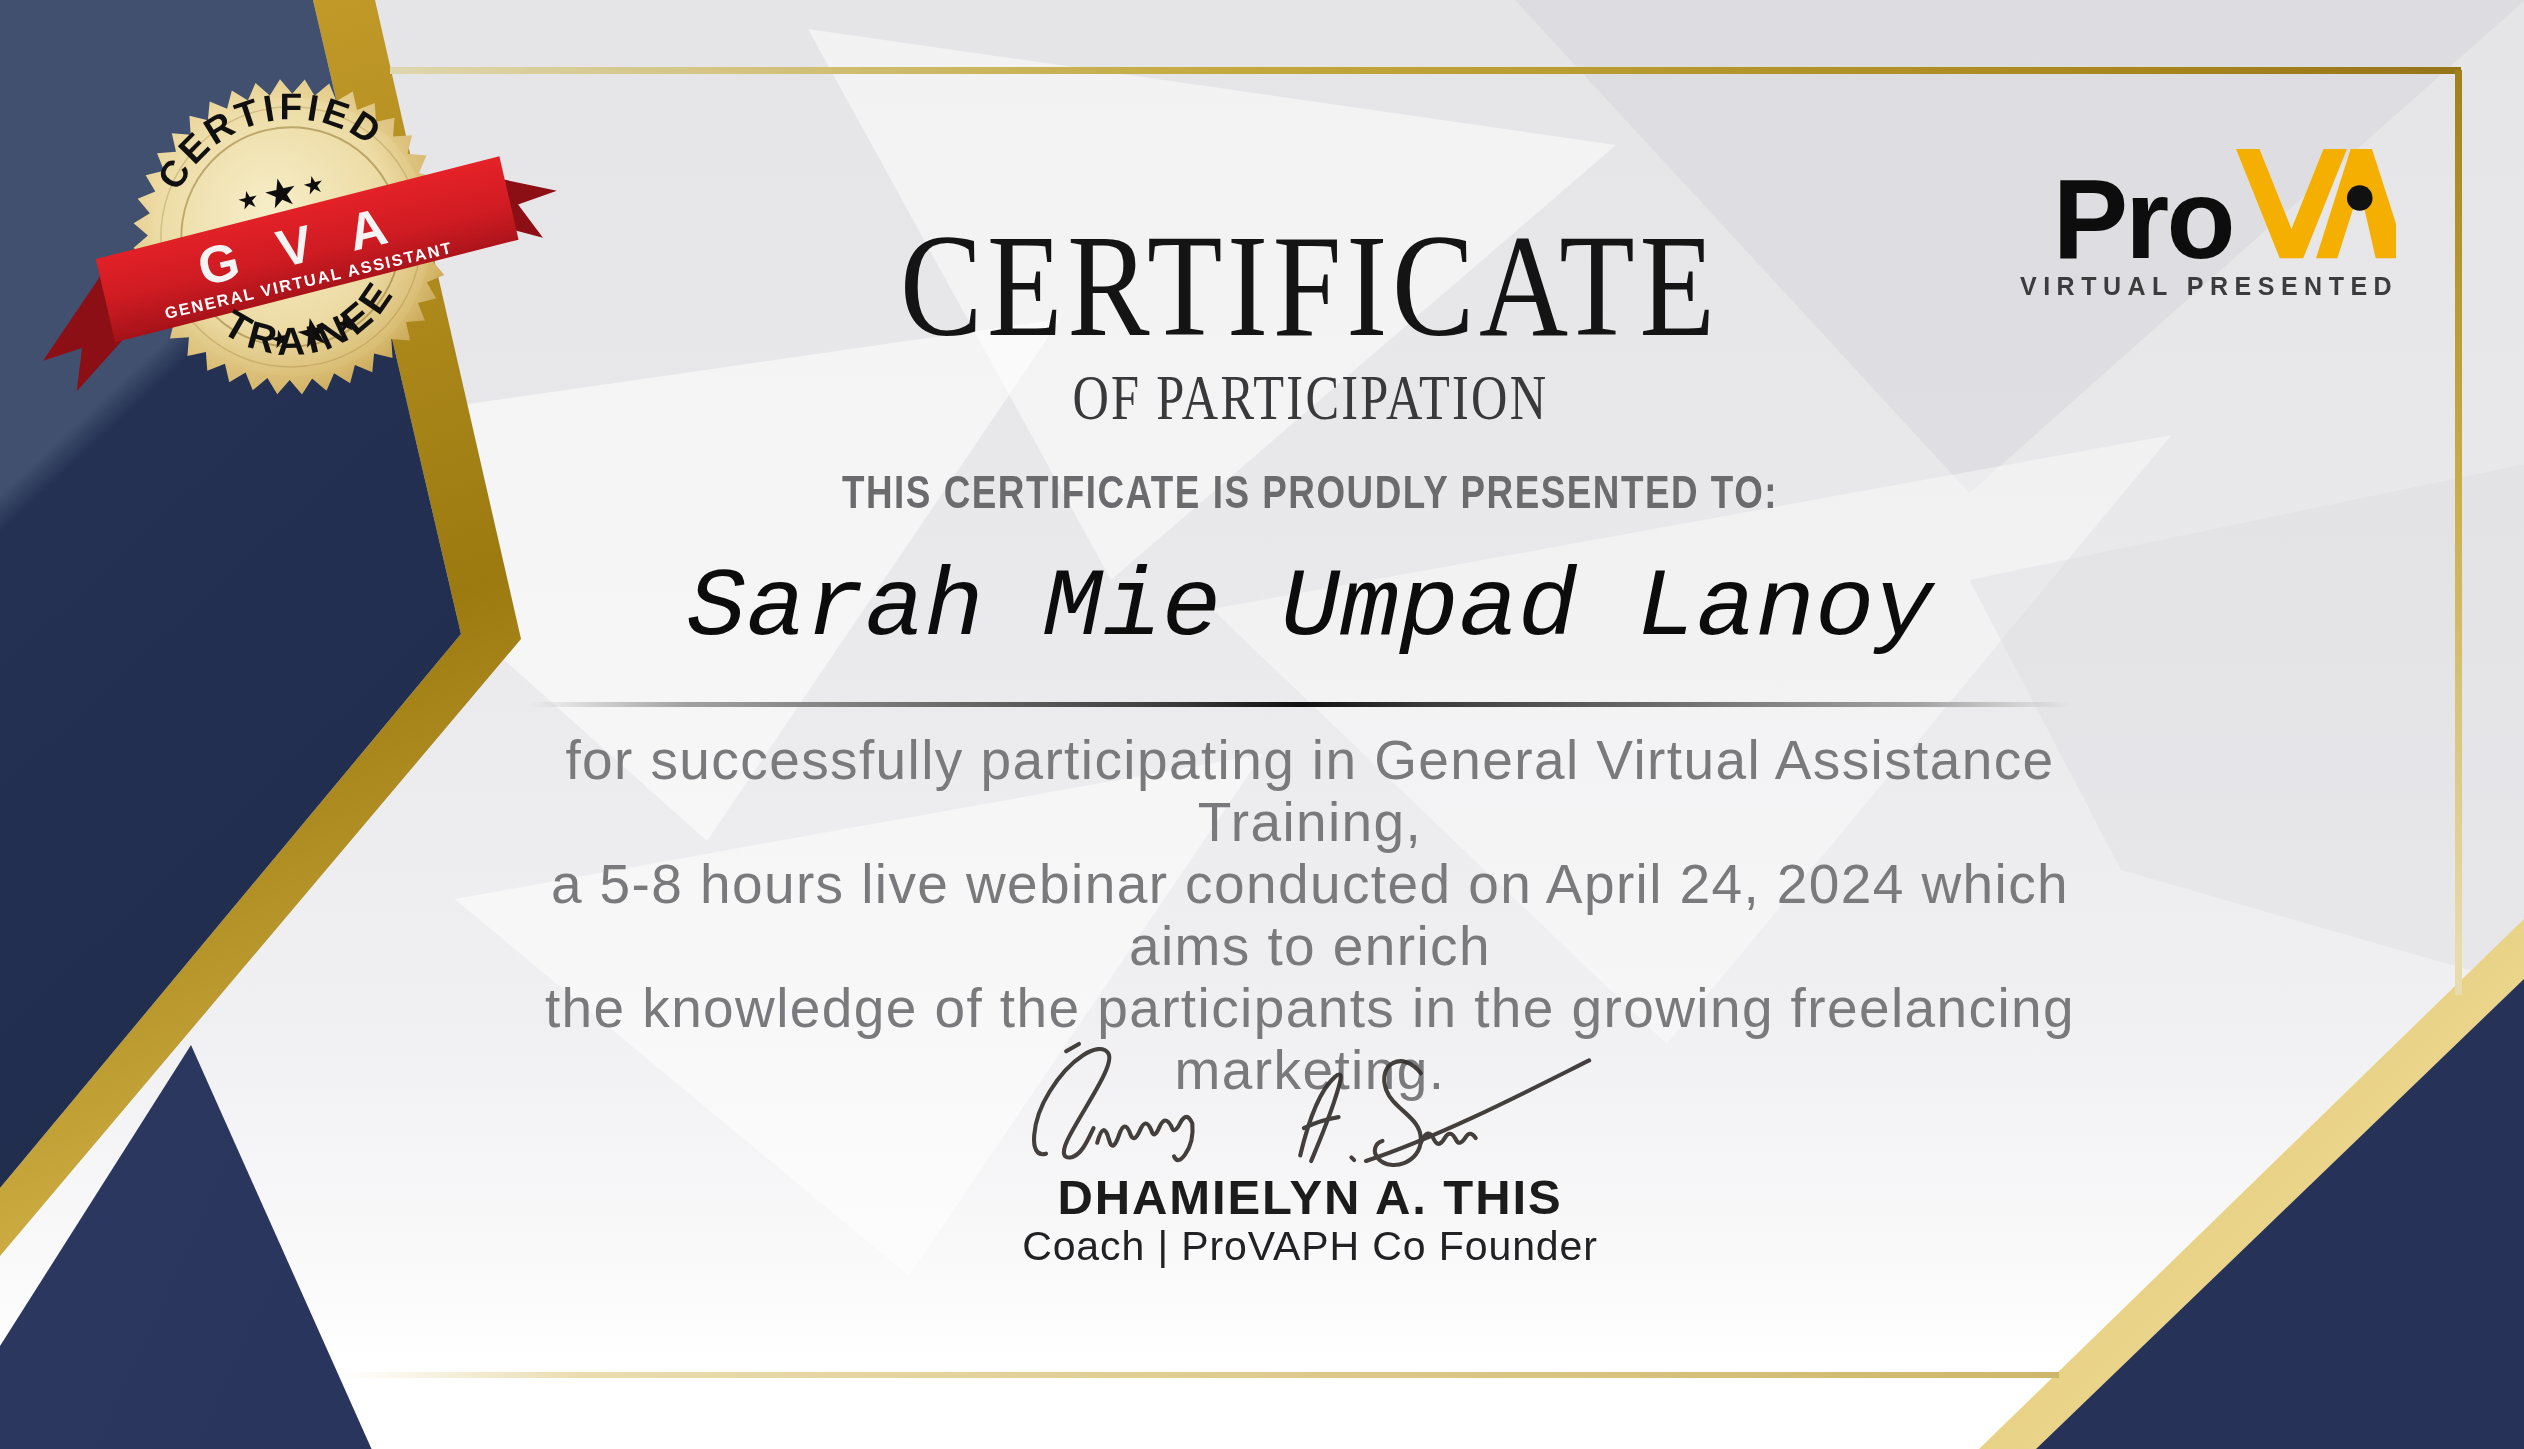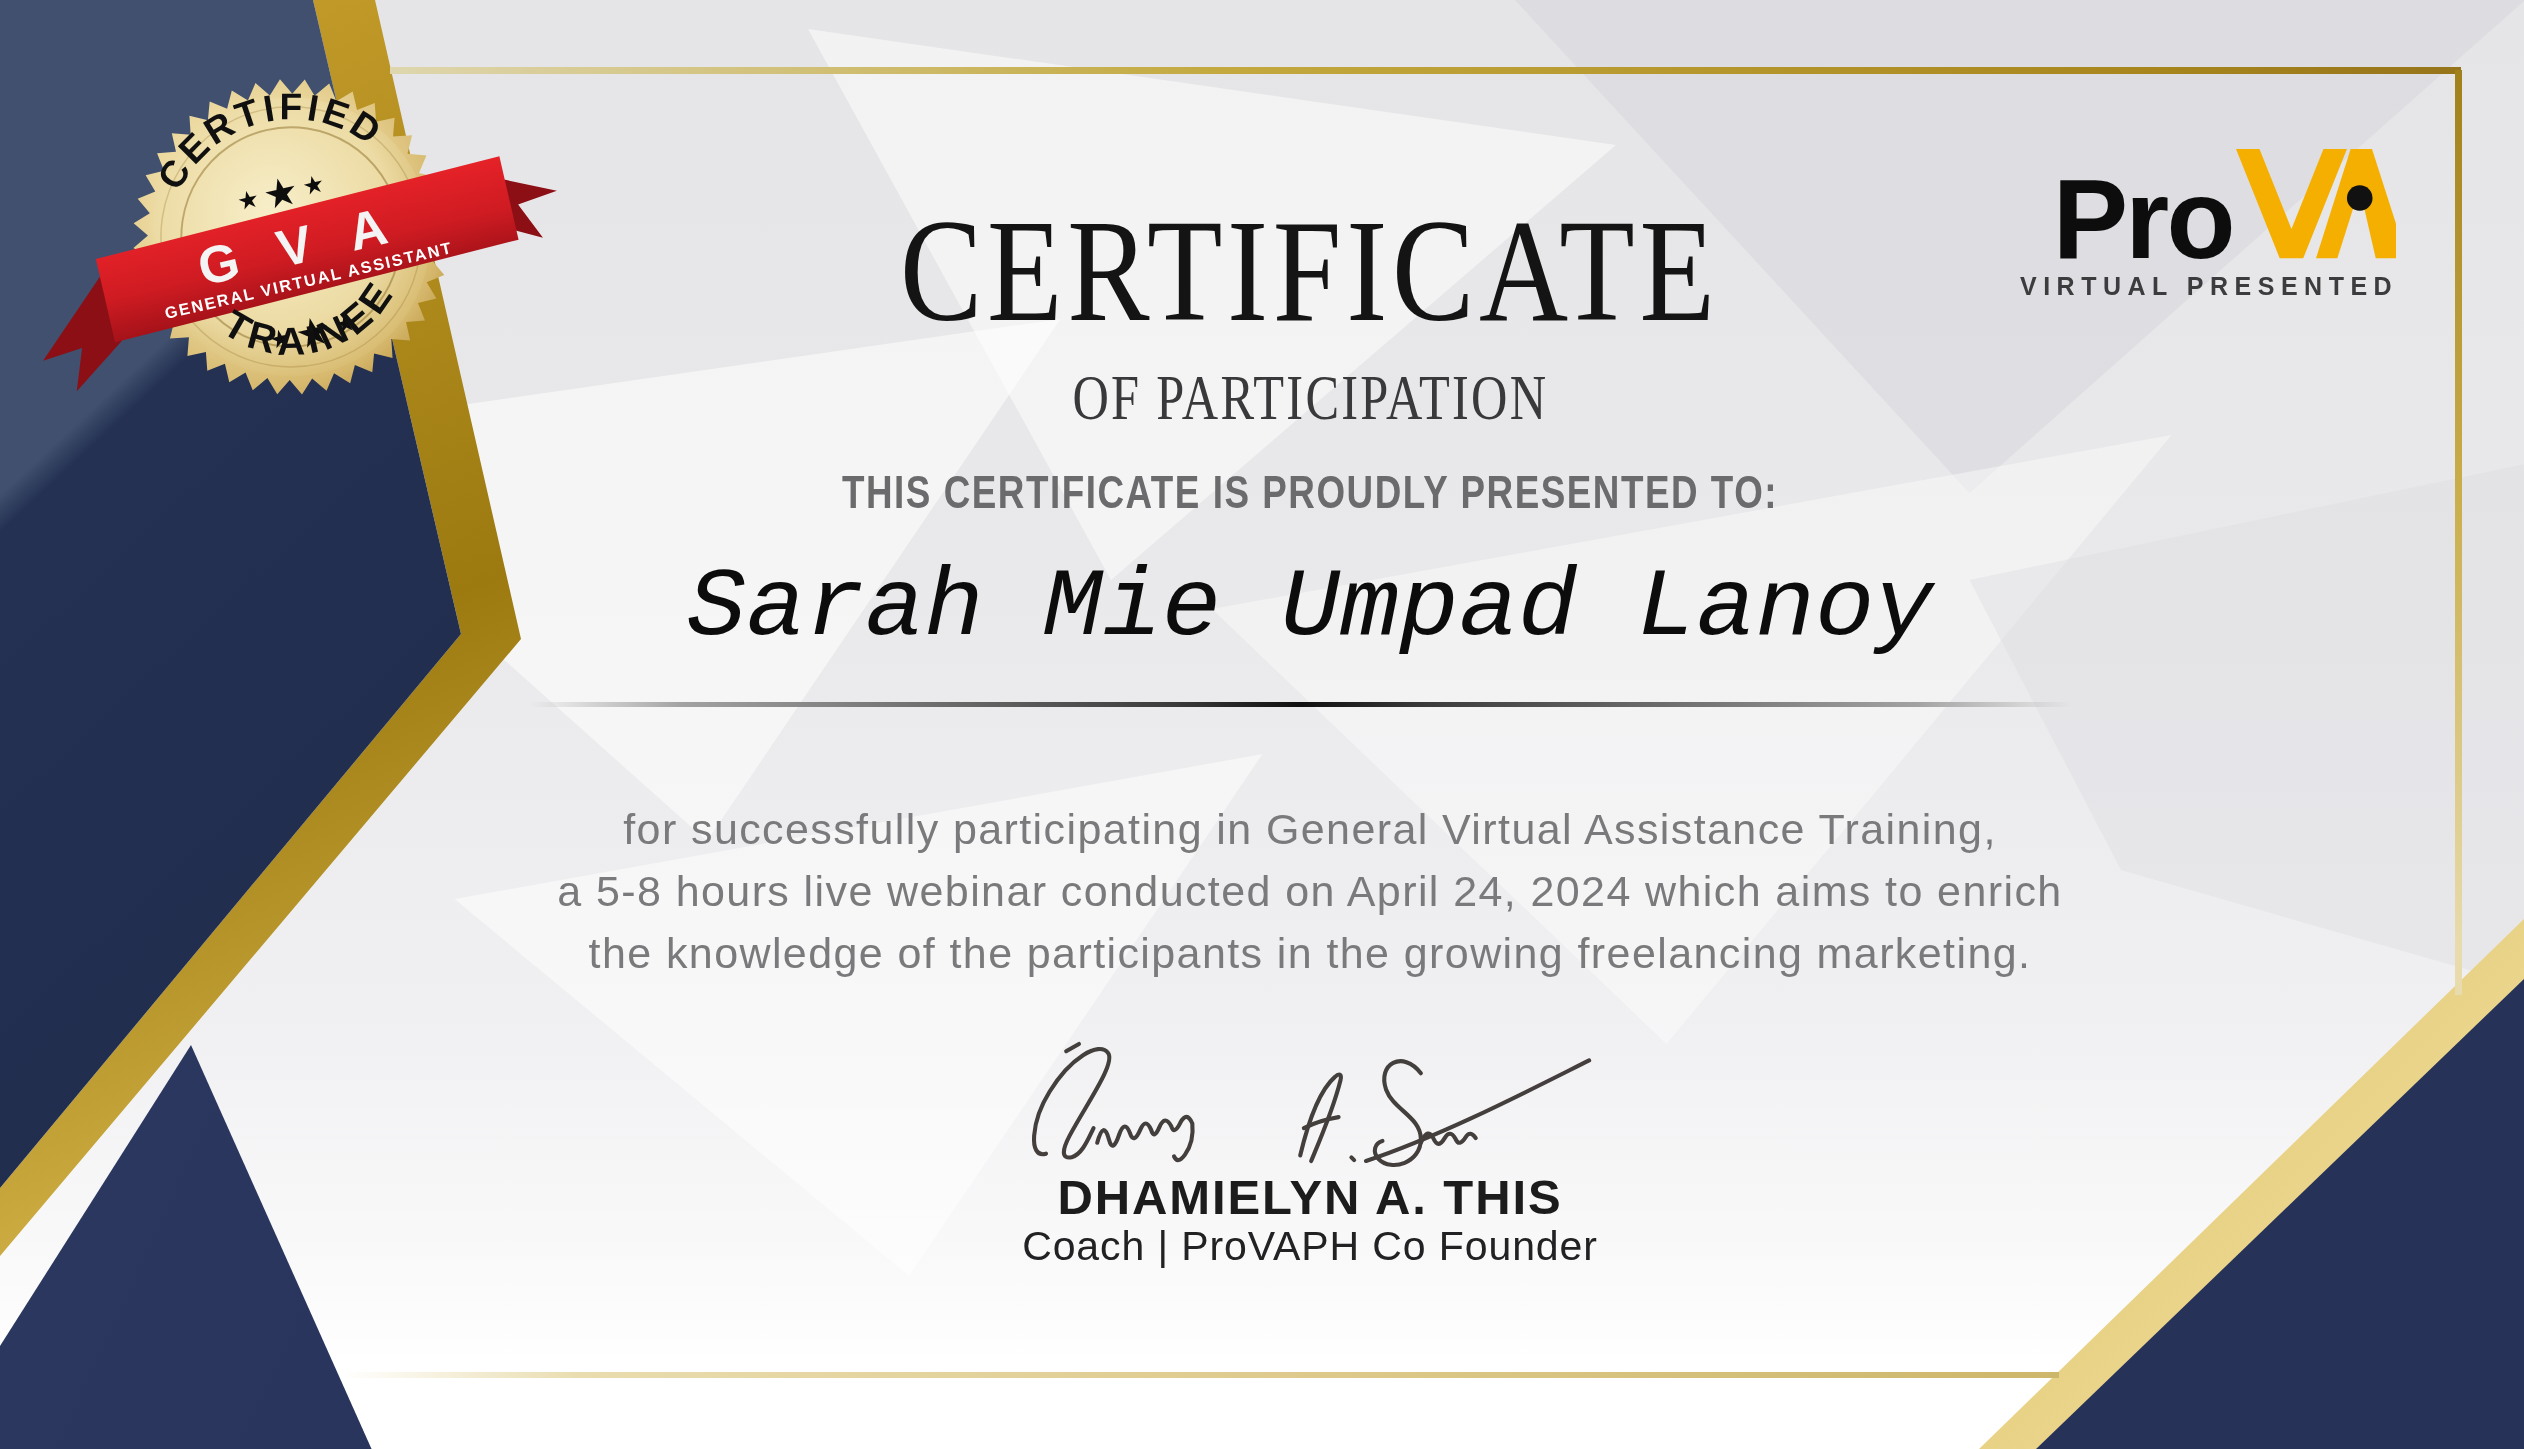--- a/index.html
+++ b/index.html
@@ -56,31 +56,31 @@
   .logo{position:absolute;left:2020px;top:110px;width:409px;text-align:left;margin-top:39px;}
   .logo-row{display:flex;justify-content:center;align-items:flex-end;}
   .logo-pro{font-size:113px;font-weight:700;color:#0d0d0d;letter-spacing:-2.8px;line-height:.78;}
   .logo-mark{width:160px;height:112px;margin-left:3.7px;margin-bottom:1.9px;}
   .logo-tagline{margin-top:9.3px;font-size:25px;font-weight:700;color:#3c3c3e;letter-spacing:6.5px;white-space:nowrap;}
   .logo-site{margin-top:3.7px;font-size:42px;font-weight:700;color:#2e2e30;letter-spacing:0;}
   
   .col{position:absolute;left:520px;top:0;width:1580px;height:1450px;text-align:center;}
   .row{position:absolute;left:0;width:100%;}
   .scx{display:inline-block;transform-origin:50% 50%;white-space:nowrap;}
-  .title{top:183px;font-family:"Liberation Serif","DejaVu Serif",serif;font-size:147px;line-height:1.2;color:#141414;letter-spacing:5.6px;font-weight:400;}
+  .title{top:198px;font-family:"Liberation Serif","DejaVu Serif",serif;font-size:147px;line-height:1.2;color:#141414;letter-spacing:5.6px;font-weight:400;}
   .title .scx{transform:scaleX(.84);}
   .subtitle{top:362px;font-family:"Liberation Serif","DejaVu Serif",serif;font-size:63px;color:#39393b;letter-spacing:2.8px;}
   .subtitle .scx{transform:scaleX(.80);}
   .presented{top:465px;font-size:46px;font-weight:700;color:#6b6b6d;letter-spacing:1.9px;}
   .presented .scx{transform:scaleX(.80);}
   .name{top:550px;font-family:Liberation Mono, monospace;font-style:italic;font-size:97px;color:#0c0c0c;line-height:1.2;}
   .name .scx{transform:scaleX(1.02);}
   .divider{position:absolute;left:9.3px;top:702px;width:1543px;height:4.6px;
     background:linear-gradient(90deg,rgba(130,130,130,0) 0%,#a2a2a2 10%,#3a3a3a 42%,#101010 50%,#3a3a3a 58%,#a2a2a2 90%,rgba(130,130,130,0) 100%);}
-  .body-text{top:798px;font-size:43px;line-height:62px;color:#7a7a7c;letter-spacing:1.4px;}
+  .body-text{top:729px;font-size:55px;line-height:62px;color:#7a7a7c;letter-spacing:1.4px;}
   
   .sig-svg{position:absolute;left:1027px;top:1033px;width:572px;height:160px;}
   .sig-name{top:1169px;font-size:49px;font-weight:700;color:#1c1c1c;letter-spacing:1.9px;}
   .sig-title{top:1223px;font-size:41px;color:#222224;letter-spacing:0.9px;}
 </style>
 </head>
 <body>
 
 <div class="stage">
 

